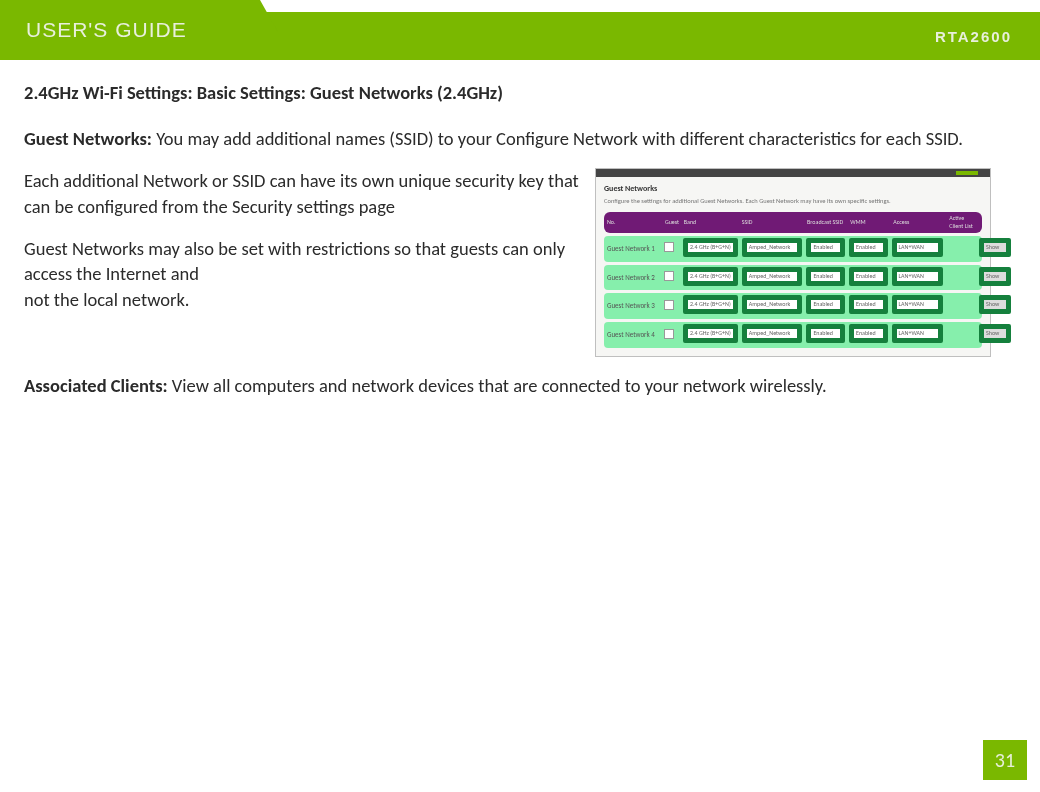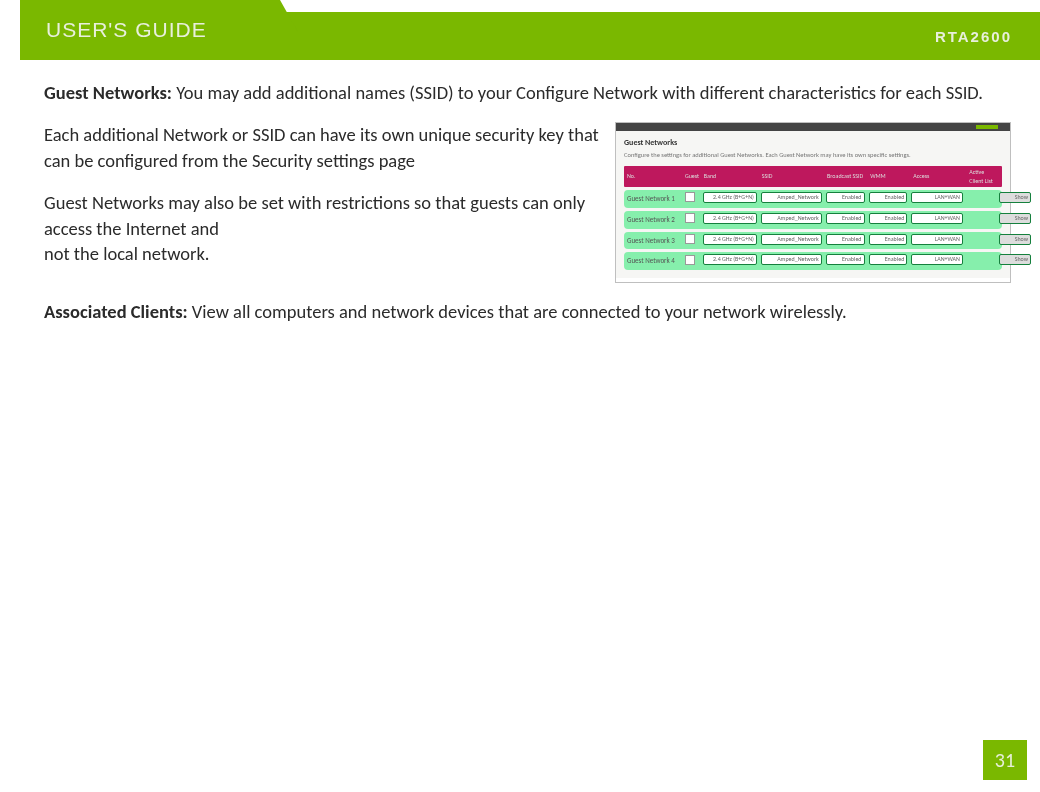--- a/index.html
+++ b/index.html
@@ -1,17 +1,17 @@
 <!DOCTYPE html>
 <html><head>
 <meta charset="utf-8">
 <style>
   * { box-sizing: border-box; margin: 0; padding: 0; }
   html, body { width: 1040px; height: 792px; font-family: Calibri, Arial, sans-serif; color: #2b2b2b; background:#fff; }
-  .page { position: relative; width: 1040px; height: 792px; padding-left: 20px; }
+  .page { position: relative; width: 1040px; height: 792px; }
 
   
   .header { position: relative; height: 60px; }
   .header-tab   { position: absolute; top: 0; left: 0; width: 260px; height: 32px; background: #7ab800; }
   .header-tab::after { content:""; position:absolute; right:-18px; top:0; width:0; height:0; border-top:32px solid transparent; border-left:18px solid #7ab800; }
   .header-strip { position: absolute; top: 12px; left: 0; right: 0; height: 48px; background: #7ab800; }
   .guide-title  { position: absolute; top: 18px; left: 26px; color: #e8efdc; font-size: 21px; letter-spacing: 1px; font-weight: 400; font-family: "Arial", sans-serif; }
   .model        { position: absolute; top: 28px; right: 28px; color: #e8efdc; font-size: 15px; letter-spacing: 2px; font-weight: bold; font-family: Liberation Sans, sans-serif; }
 
   .content { padding: 20px 24px 0 24px; font-size: 18.5px; line-height: 1.4; }
@@ -25,49 +25,50 @@
   .col-image { width: 396px; border: 1px solid #bfbfbf; }
 
   
   .shot { width: 100%; font-size: 7px; color: #555; background: #f6f6f4; }
   .shot-topbar { height: 8px; background: #444; position: relative; }
   .shot-topbar::after { content:""; position:absolute; right:12px; top:2px; width:22px; height:4px; background:#7ab800; }
   .shot-pad { padding: 6px 8px 8px 8px; }
   .shot-heading { font-weight: bold; color:#333; font-size:8px; margin-bottom:3px; }
   .shot-sub { color:#777; font-size:6.5px; margin-bottom:6px; }
   .shot-thead, .shot-row { display:flex; align-items:center; gap:4px; padding:2px 3px; }
-  .shot-thead { background:#be185d; color:#ddd; font-size:6px; border-radius:1px; }
+  .shot-thead { background:#701a75; color:#ddd; font-size:6px; border-radius:6px; }
   .shot-row   { background:#86efac; margin-top:3px; border-radius:4px; }
   .c-no   { width:58px; }
   .c-en   { width:16px; }
   .c-band { width:58px; }
   .c-ssid { width:66px; }
   .c-bc   { width:42px; }
   .c-wmm  { width:42px; }
   .c-acc  { width:56px; }
   .c-acl  { width:32px; }
-  .chip { display:inline-block; background:#fff; border:1px solid #15803d; border-radius:2px; padding:0 2px; line-height:9px; font-size:6px; color:#666; width:100%; text-align:right; white-space:nowrap; overflow:hidden; }
+  .chip { display:inline-block; background:#fff; border:5px solid #15803d; border-radius:2px; padding:0 2px; line-height:9px; font-size:6px; color:#666; width:100%; text-align:left; white-space:nowrap; overflow:hidden; }
   .chip.dk { background:#ddd;margin-left:32px; }
   .cb { width:10px; height:10px; border:1px solid #999; background:#fff; display:inline-block; }
 
   
   .pagenum { position:absolute; right:13px; bottom:12px; width:44px; height:40px; background:#7ab800; color:#e6efd6; display:flex; align-items:center; justify-content:center; font-size:20px; }
 </style>
 </head>
 <body>
 
 <div class="page">
   <div class="header">
     <div class="header-strip"></div>
     <div class="header-tab"></div>
     <div class="guide-title">USER'S GUIDE</div>
     <div class="model">RTA2600</div>
   </div>
 
   <div class="content">
+    <div class="section-title">2.4GHz Wi-Fi Settings: Basic Settings: Guest Networks (2.4GHz)</div>
 
     <div class="para">
       <span class="bold">Guest Networks:  </span><span>You may add additional names (SSID) to your Configure Network with different characteristics for each SSID.</span>
     </div>
 
     <div class="cols">
       <div class="col-text">
         <div class="para">Each additional Network or SSID can have its own unique security key that can be configured from the Security settings page</div>
         <div class="para">
           <span>Guest Networks may also be set with restrictions so that guests can only access the Internet and</span><br>

